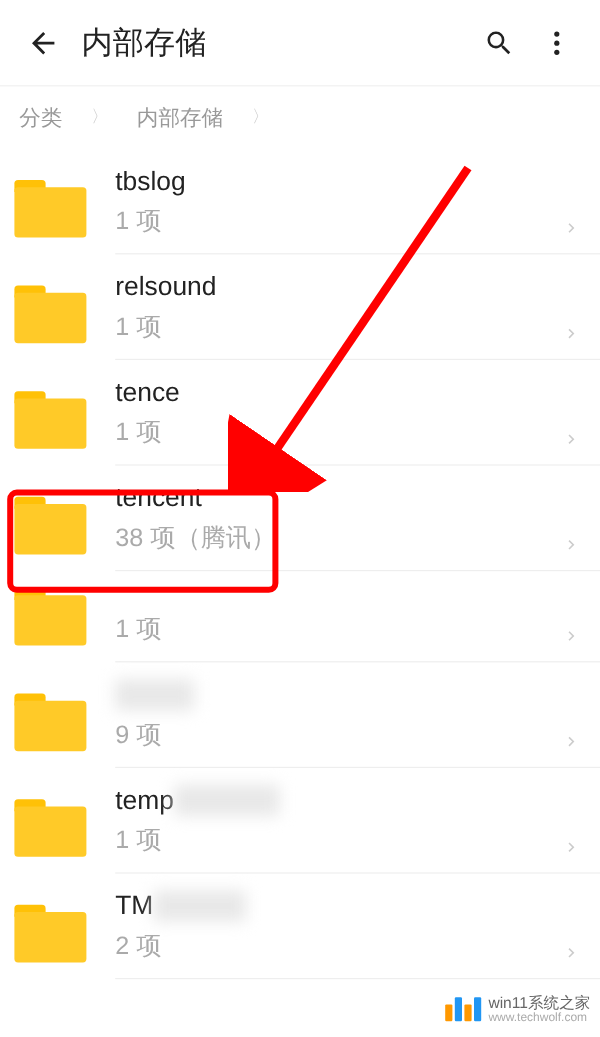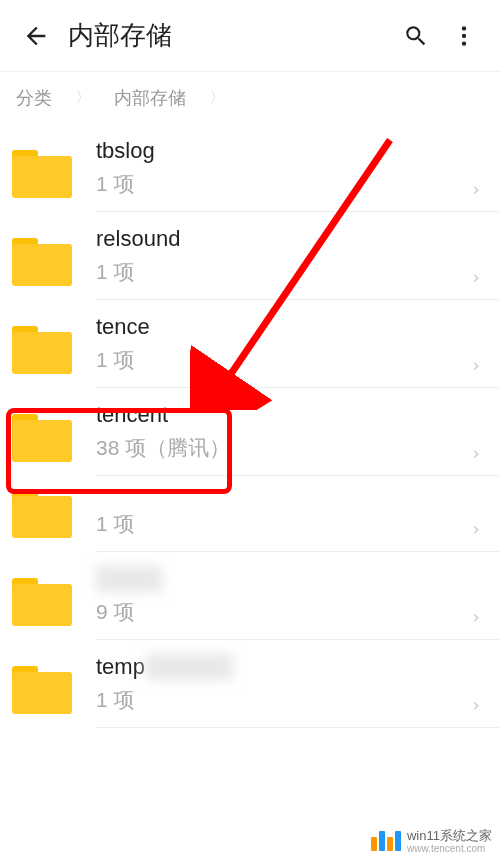--- a/index.html
+++ b/index.html
@@ -204,20 +204,30 @@
     <div class="folder-icon"></div>
     <div class="row-text">
       <div class="row-name"><span>temp</span><span class="blur">xxxxxxxx</span></div>
       <div class="row-meta">1 项</div>
     </div>
     <svg class="row-chev" width="16" height="16" viewBox="0 0 24 24">
         <path d="M8.59 16.59L13.17 12 8.59 7.41 10 6l6 6-6 6z" fill="#ccc"></path>
       </svg>
   </div>
 
+  <div class="row">
+    <div class="folder-icon"></div>
+    <div class="row-text">
+      <div class="row-name"><span>TM</span><span class="blur">xxxxxxx</span></div>
+      <div class="row-meta">2 项</div>
+    </div>
+    <svg class="row-chev" width="16" height="16" viewBox="0 0 24 24">
+        <path d="M8.59 16.59L13.17 12 8.59 7.41 10 6l6 6-6 6z" fill="#ccc"></path>
+      </svg>
+  </div>
 </div>
 
 <div class="highlight-box" style="left:6px; top:408px; width:226px; height:86px;"></div>
 
 <svg class="arrow-svg" style="left:190px; top:130px; width:220px; height:280px;" viewBox="0 0 220 280">
   <defs>
     <marker id="ah" markerWidth="16" markerHeight="14" refX="3" refY="7" orient="auto">
       <polygon points="0 0, 16 7, 0 14" fill="#ff0000"></polygon>
     </marker>
   </defs>
@@ -226,15 +236,15 @@
 
 <div class="watermark">
   <div class="wm-logo">
     <span style="height:14px;background:#ff9800;margin-top:6px"></span>
     <span style="height:20px;background:#2196f3"></span>
     <span style="height:14px;background:#ff9800;margin-top:6px"></span>
     <span style="height:20px;background:#2196f3"></span>
   </div>
   <div class="wm-text">
     <span class="l1">win11系统之家</span>
-    <span class="l2">www.tencent.com</span>
+    <span class="l2">www.techwolf.com</span>
   </div>
 </div>
 
 </body></html>

